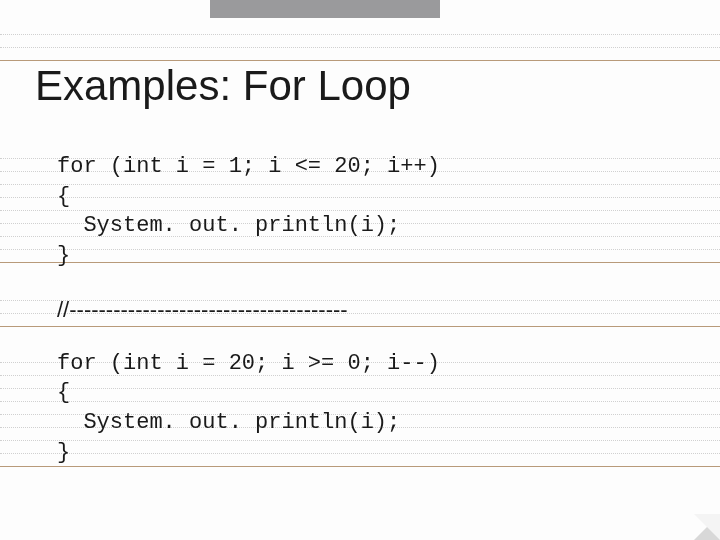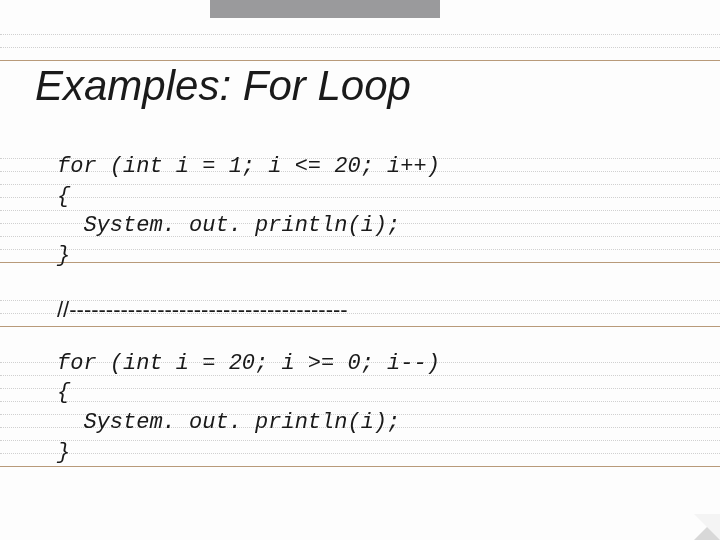--- a/index.html
+++ b/index.html
@@ -42,30 +42,28 @@
   .content {
     position: relative;
     padding: 62px 40px 0 35px;
   }
   .title {
     font-family: 'Comic Sans MS', 'Chalkboard SE', cursive, sans-serif;
     font-size: 42px;
     color: #1a1a1a;
     font-weight: normal;
     margin-bottom: 42px;
-    font-style: italic;
   }
   .code-block {
     font-family: 'Courier New', Courier, monospace;
     font-size: 22px;
     color: #1a1a1a;
     line-height: 1.35;
     white-space: pre;
     margin-left: 22px;
-    font-style: italic;
   }
   .separator {
     font-family: 'Comic Sans MS', 'Chalkboard SE', cursive, sans-serif;
     font-size: 22px;
     color: #1a1a1a;
     margin: 26px 0 26px 22px;
     white-space: pre;
   }
   .corner {
     position: absolute;

